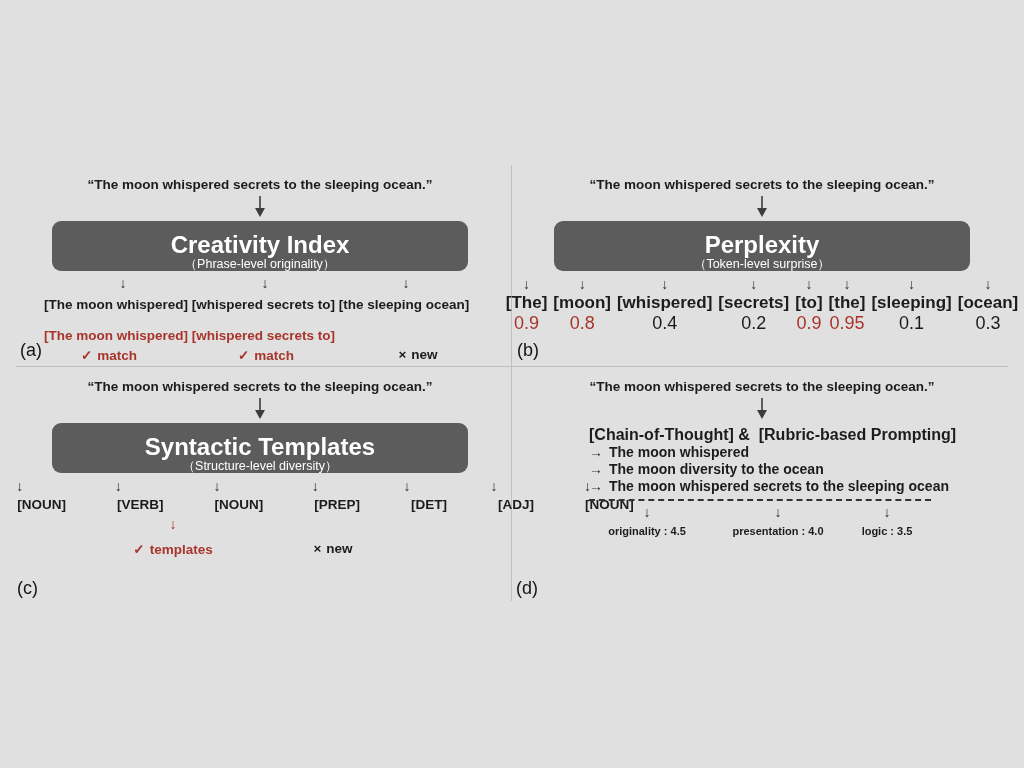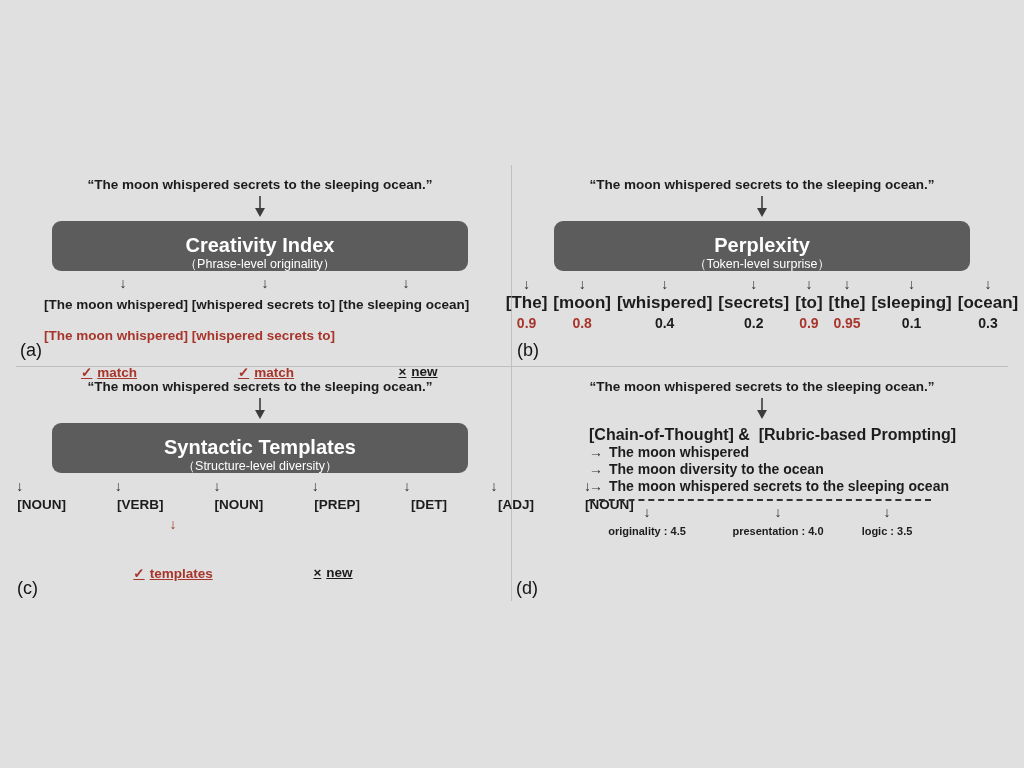--- a/index.html
+++ b/index.html
@@ -28,56 +28,56 @@
   #panel-c{left:29px;top:379px;}
   #panel-d{left:531px;top:379px;}
   .quote{
     text-align:center;font-weight:bold;font-size:13.5px;line-height:16px;white-space:nowrap;
   }
   .connector{display:block;margin:3px auto 4px auto;}
   .hbox{
     width:416px;height:50px;margin:0 auto;background:var(--box);border-radius:9px;
     display:flex;flex-direction:column;align-items:center;justify-content:center;color:#ffffff;
   }
-  .hbox .t{font-size:20px;font-weight:bold;line-height:22px;white-space:nowrap;margin-top:13px;}
+  .hbox .t{font-size:24px;font-weight:bold;line-height:22px;white-space:nowrap;margin-top:13px;}
   .hbox .s{font-size:12.5px;font-weight:normal;line-height:16px;white-space:nowrap;}
   .ar{font-weight:bold;font-size:14px;color:#2e2e2e;}
   
   .arrow-row{position:relative;height:18px;margin-top:4px;}
   .arrow-row .ar{position:absolute;transform:translateX(-50%);}
   #panel-a .arrow-row .ar:nth-child(1){left:94px;}
   #panel-a .arrow-row .ar:nth-child(2){left:236px;}
   #panel-a .arrow-row .ar:nth-child(3){left:377px;}
   .phrase{font-size:13.5px;font-weight:bold;line-height:19px;padding-left:15px;white-space:nowrap;margin-top:2px;}
   .phrase + .phrase{margin-top:12px;}
   .verdict-row{position:relative;height:20px;margin-top:2px;font-size:13.5px;font-weight:bold;}
-  .verdict{position:absolute;transform:translateX(-50%);white-space:nowrap;top:17px;text-decoration:underline;}
+  .verdict{position:absolute;transform:translateX(-50%);white-space:nowrap;top:0;}
   .verdict .vicon{margin-right:5px;}
   #panel-a .verdict:nth-child(1){left:80px;}
   #panel-a .verdict:nth-child(2){left:237px;}
   #panel-a .verdict:nth-child(3){left:389px;}
   
   .tok-row{display:flex;justify-content:center;gap:6px;margin-top:4px;}
   .tok-col{display:flex;flex-direction:column;align-items:center;}
   .tok-col .ar{line-height:18px;}
   .tok-col .tok{font-size:17px;font-weight:bold;line-height:20px;white-space:nowrap;}
-  .tok-col .val{font-size:14px;font-weight:bold;line-height:20px;}
+  .tok-col .val{font-size:18px;font-weight:normal;line-height:20px;}
   
   .tag-row{display:flex;justify-content:center;gap:7px;margin-top:4px;}
   .tag-col{display:flex;flex-direction:column;align-items:center;}
   .tag-col .ar{line-height:18px;}
   .tag-col .tag{font-size:13.5px;font-weight:bold;line-height:20px;white-space:nowrap;margin-left:44px;}
   .red-arrow-row{position:relative;height:18px;}
   .red-arrow-row .ar{position:absolute;left:144px;transform:translateX(-50%);color:var(--red);line-height:18px;}
   .template-line{position:relative;height:20px;}
   .template-line span{
     position:absolute;left:142px;transform:translateX(-50%);
     font-size:15px;font-weight:bold;line-height:20px;white-space:nowrap;color:var(--red);
   }
-  #panel-c .verdict-row{height:20px;margin-top:15px;}
+  #panel-c .verdict-row{height:20px;margin-top:8px;}
   #panel-c .verdict:nth-child(1){left:144px;}
   #panel-c .verdict:nth-child(2){left:304px;}
   
   .judge-body{padding-left:58px;margin-top:7px;}
   .prompting{font-size:16px;font-weight:bold;line-height:18px;white-space:pre;}
   .gen-line{font-size:14px;font-weight:bold;line-height:17px;white-space:nowrap;}
   .gen-line .rar{margin-right:6px;}
   .dash-sep{width:342px;height:0;border-top:2px dashed #333333;margin:4px 0 0 58px;}
   .score-row{position:relative;height:42px;margin-top:3px;}
   .score-col{position:absolute;top:0;transform:translateX(-50%);display:flex;flex-direction:column;align-items:center;}

